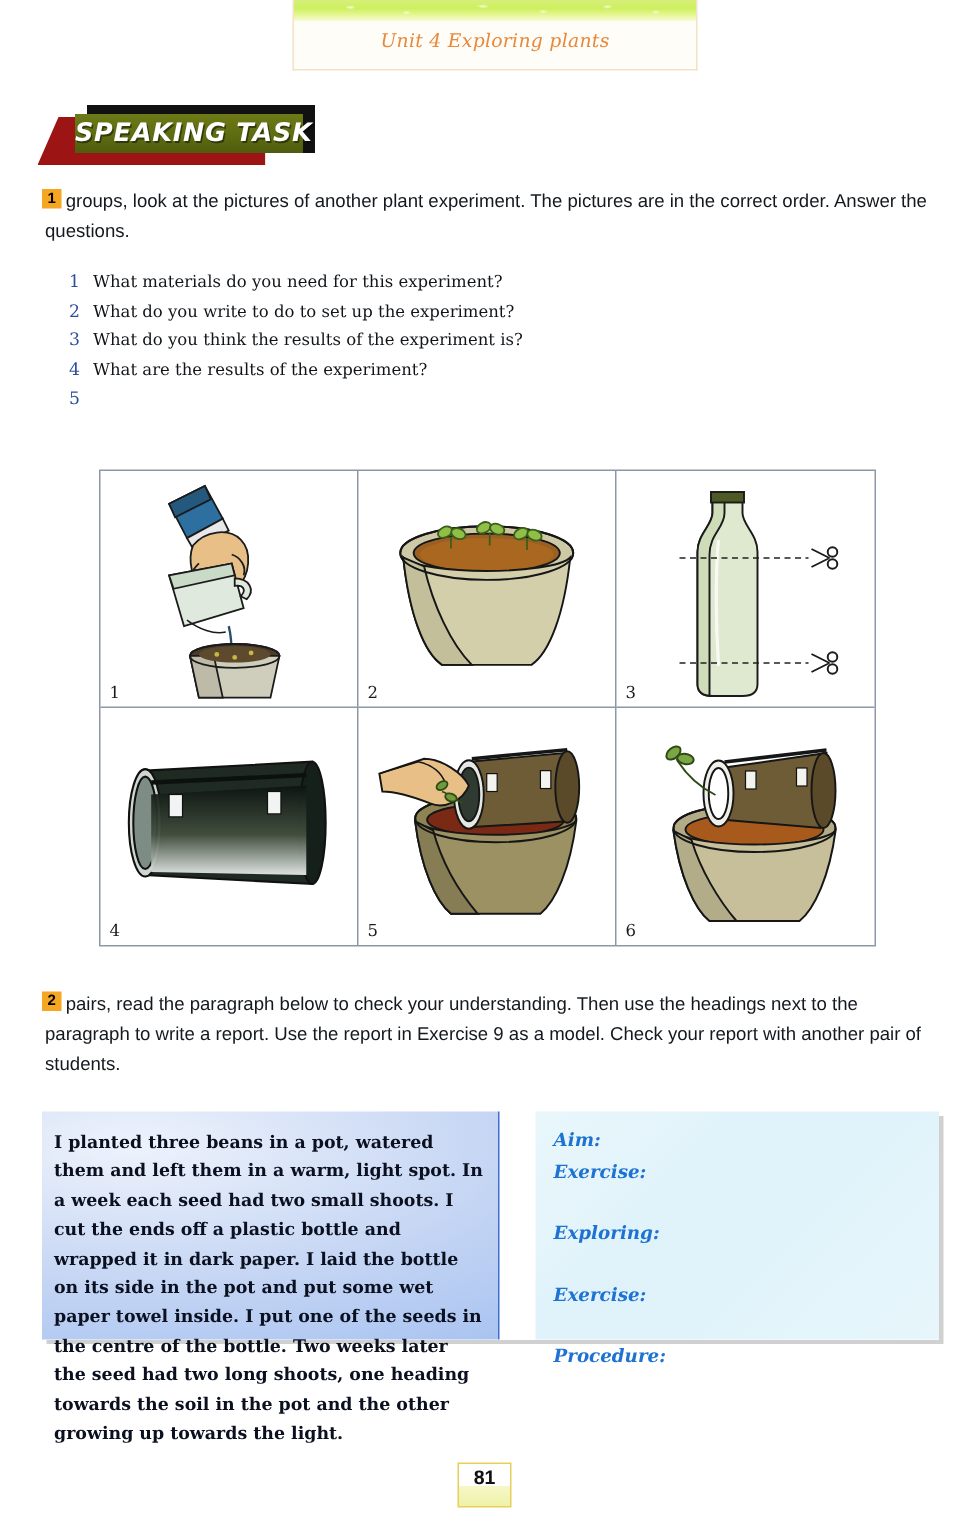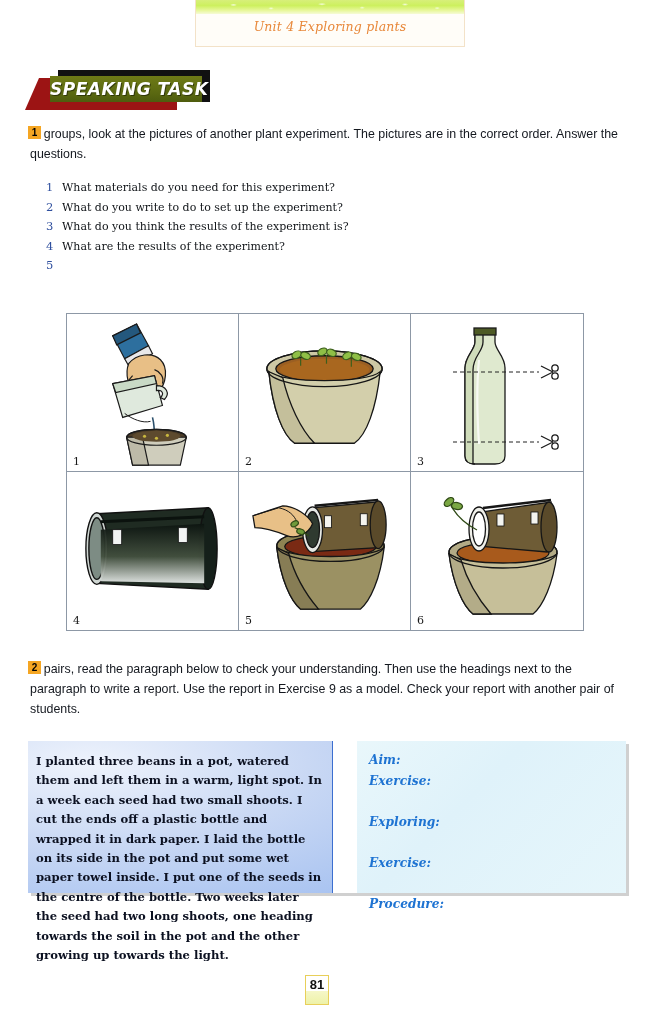--- a/index.html
+++ b/index.html
@@ -245,21 +245,21 @@
     font-style: italic;
     font-size: 12.2px;
     color: #1e73d2;
   }
 
   
   .page-number {
     position: absolute;
     left: 305px;
     top: 975px;
-    width: 24px;
+    width: 36px;
     height: 30px;
     border: 1px solid #e8cf5a;
     box-sizing: border-box;
     background: linear-gradient(180deg, #ffffff 0%, #ffffff 52%, #f6f7c8 53%, #eef2a8 100%);
     text-align: center;
     font-family: "Liberation Sans", sans-serif;
     font-weight: bold;
     font-size: 13px;
     color: #111111;
     line-height: 17px;

